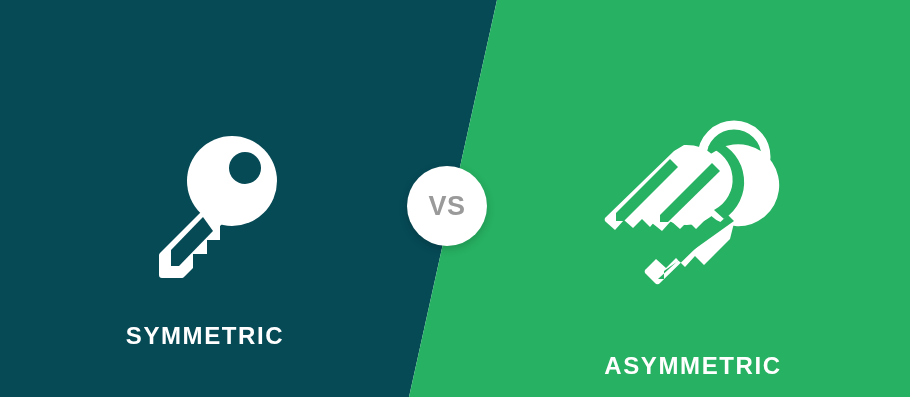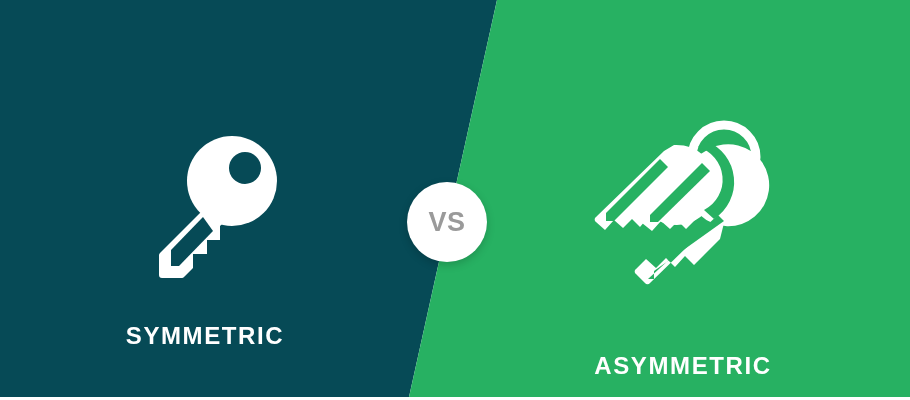--- a/index.html
+++ b/index.html
@@ -76,21 +76,21 @@
     position: absolute;
     top: 110px;
     height: 270px;
     display: flex;
     flex-direction: column;
     align-items: center;
     justify-content: flex-start;
   }
 
   .side-left  { left: 0px;   width: 410px; }
-  .side-right { left: 478px; width: 410px; gap: 48px; }
+  .side-right { left: 488px; width: 410px; gap: 48px; }
 
   .icon-wrap {
     height: 200px;
     display: flex;
     align-items: center;
     justify-content: center;
   }
 
   .side-label {
     font-size: 24px;
@@ -101,21 +101,21 @@
     font-family: "Liberation Sans", sans-serif;
   }
 
   .side-left .side-label  { margin-top: 12px; }
   .side-right .side-label { margin-top: 10px; }
 
   
   .vs-badge {
     position: absolute;
     left: 407px;
-    top: 182px;
+    top: 166px;
     width: 80px;
     height: 80px;
     border-radius: 50%;
     background: #FFFFFF;
     box-shadow: 0 3px 8px rgba(0,0,0,0.18);
     display: flex;
     align-items: center;
     justify-content: center;
     z-index: 20;
   }

